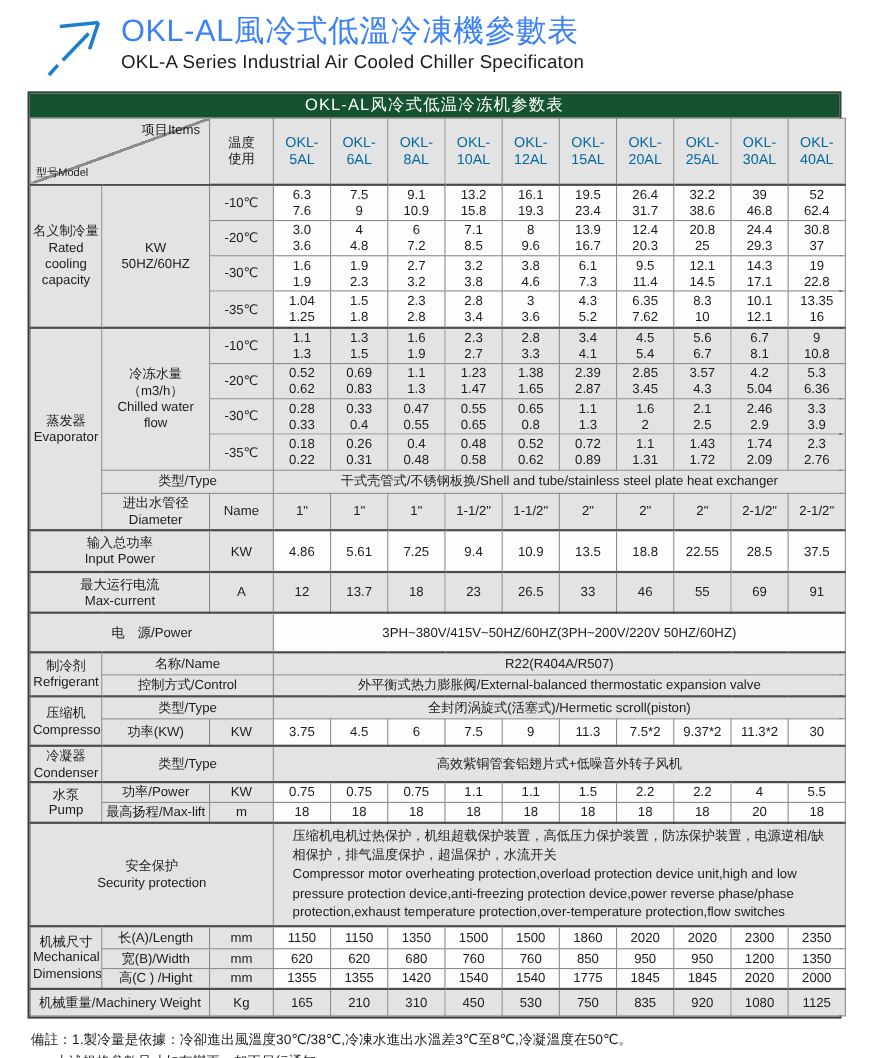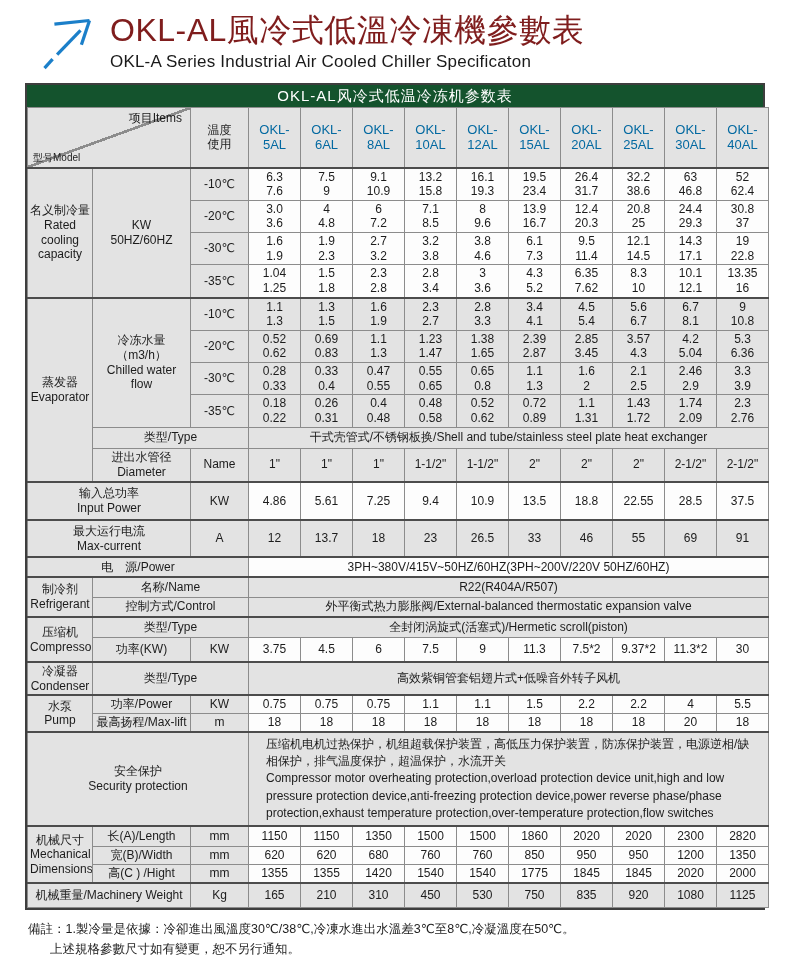--- a/index.html
+++ b/index.html
@@ -6,21 +6,21 @@
   html,body { background:#fff; }
   .page {
     width: 790px; height: 962px; overflow: hidden; background: #fff;
     font-family: "Liberation Sans", "DejaVu Sans", sans-serif; color:#1c1c1c;
     position: relative;
   }
   
   .title-block { display:flex; align-items:flex-start; padding: 12px 0 0 40px; gap: 16px; }
   .arrow-wrap { width: 54px; height: 58px; flex: 0 0 auto; margin-top:2px; }
   .titles { display:flex; flex-direction:column; }
-  .title-zh { font-size: 32px; font-weight: 500; letter-spacing: 0.5px; color:#7f1d1d; line-height:1.15; }
+  .title-zh { font-size: 28px; font-weight: 500; letter-spacing: 0.5px; color:#3b82f6; line-height:1.15; }
   .title-en { font-size: 17px; font-weight: 400; color:#1a1a1a; margin-top: 3px; letter-spacing:0.2px; }
   
   .table-wrap { margin: 11px 25px 0 25px; border: 2px solid #3e3e3e; }
   .banner {
     background:#14532d; color:#fff; text-align:center; font-size:15px;
     height:22px; line-height:22px; letter-spacing:1px;
   }
   table { border-collapse: collapse; table-layout: fixed; width: 100%; }
   th, td {
     border: 1px solid #8c8c8c; background:#e3e3e3; text-align:center; vertical-align:middle;
@@ -131,21 +131,21 @@
             <td class="v">13.2
 15.8</td>
             <td class="v">16.1
 19.3</td>
             <td class="v">19.5
 23.4</td>
             <td class="v">26.4
 31.7</td>
             <td class="v">32.2
 38.6</td>
-            <td class="v">63
+            <td class="v">39
 46.8</td>
             <td class="v">52
 62.4</td>
           </tr>
           <tr class="w" style="height: 32px;">
             <td class="unit">-20℃</td>
             <td class="v">3.0
 3.6</td>
             <td class="v">4
 4.8</td>
@@ -350,21 +350,21 @@
             <td class="v">13.7</td>
             <td class="v">18</td>
             <td class="v">23</td>
             <td class="v">26.5</td>
             <td class="v">33</td>
             <td class="v">46</td>
             <td class="v">55</td>
             <td class="v">69</td>
             <td class="v">91</td>
           </tr>
-          <tr class="w sec" style="height: 20px;">
+          <tr class="w sec" style="height: 36px;">
             <td class="item" colspan="3">电　源/Power</td>
             <td class="v" colspan="10">3PH~380V/415V~50HZ/60HZ(3PH~200V/220V&nbsp;50HZ/60HZ)</td>
           </tr>
           <tr class="g sec" style="height: 20px;">
             <td class="cat" rowspan="2">制冷剂
 Refrigerant</td>
             <td class="item" colspan="2">名称/Name</td>
             <td class="v" colspan="10">R22(R404A/R507)</td>
           </tr>
           <tr class="g" style="height: 20px;">
@@ -441,21 +441,21 @@
             <td class="unit">mm</td>
             <td class="v">1150</td>
             <td class="v">1150</td>
             <td class="v">1350</td>
             <td class="v">1500</td>
             <td class="v">1500</td>
             <td class="v">1860</td>
             <td class="v">2020</td>
             <td class="v">2020</td>
             <td class="v">2300</td>
-            <td class="v">2820</td>
+            <td class="v">2350</td>
           </tr>
           <tr class="w" style="height: 18px;">
             <td class="item">宽(B)/Width</td>
             <td class="unit">mm</td>
             <td class="v">620</td>
             <td class="v">620</td>
             <td class="v">680</td>
             <td class="v">760</td>
             <td class="v">760</td>
             <td class="v">850</td>

